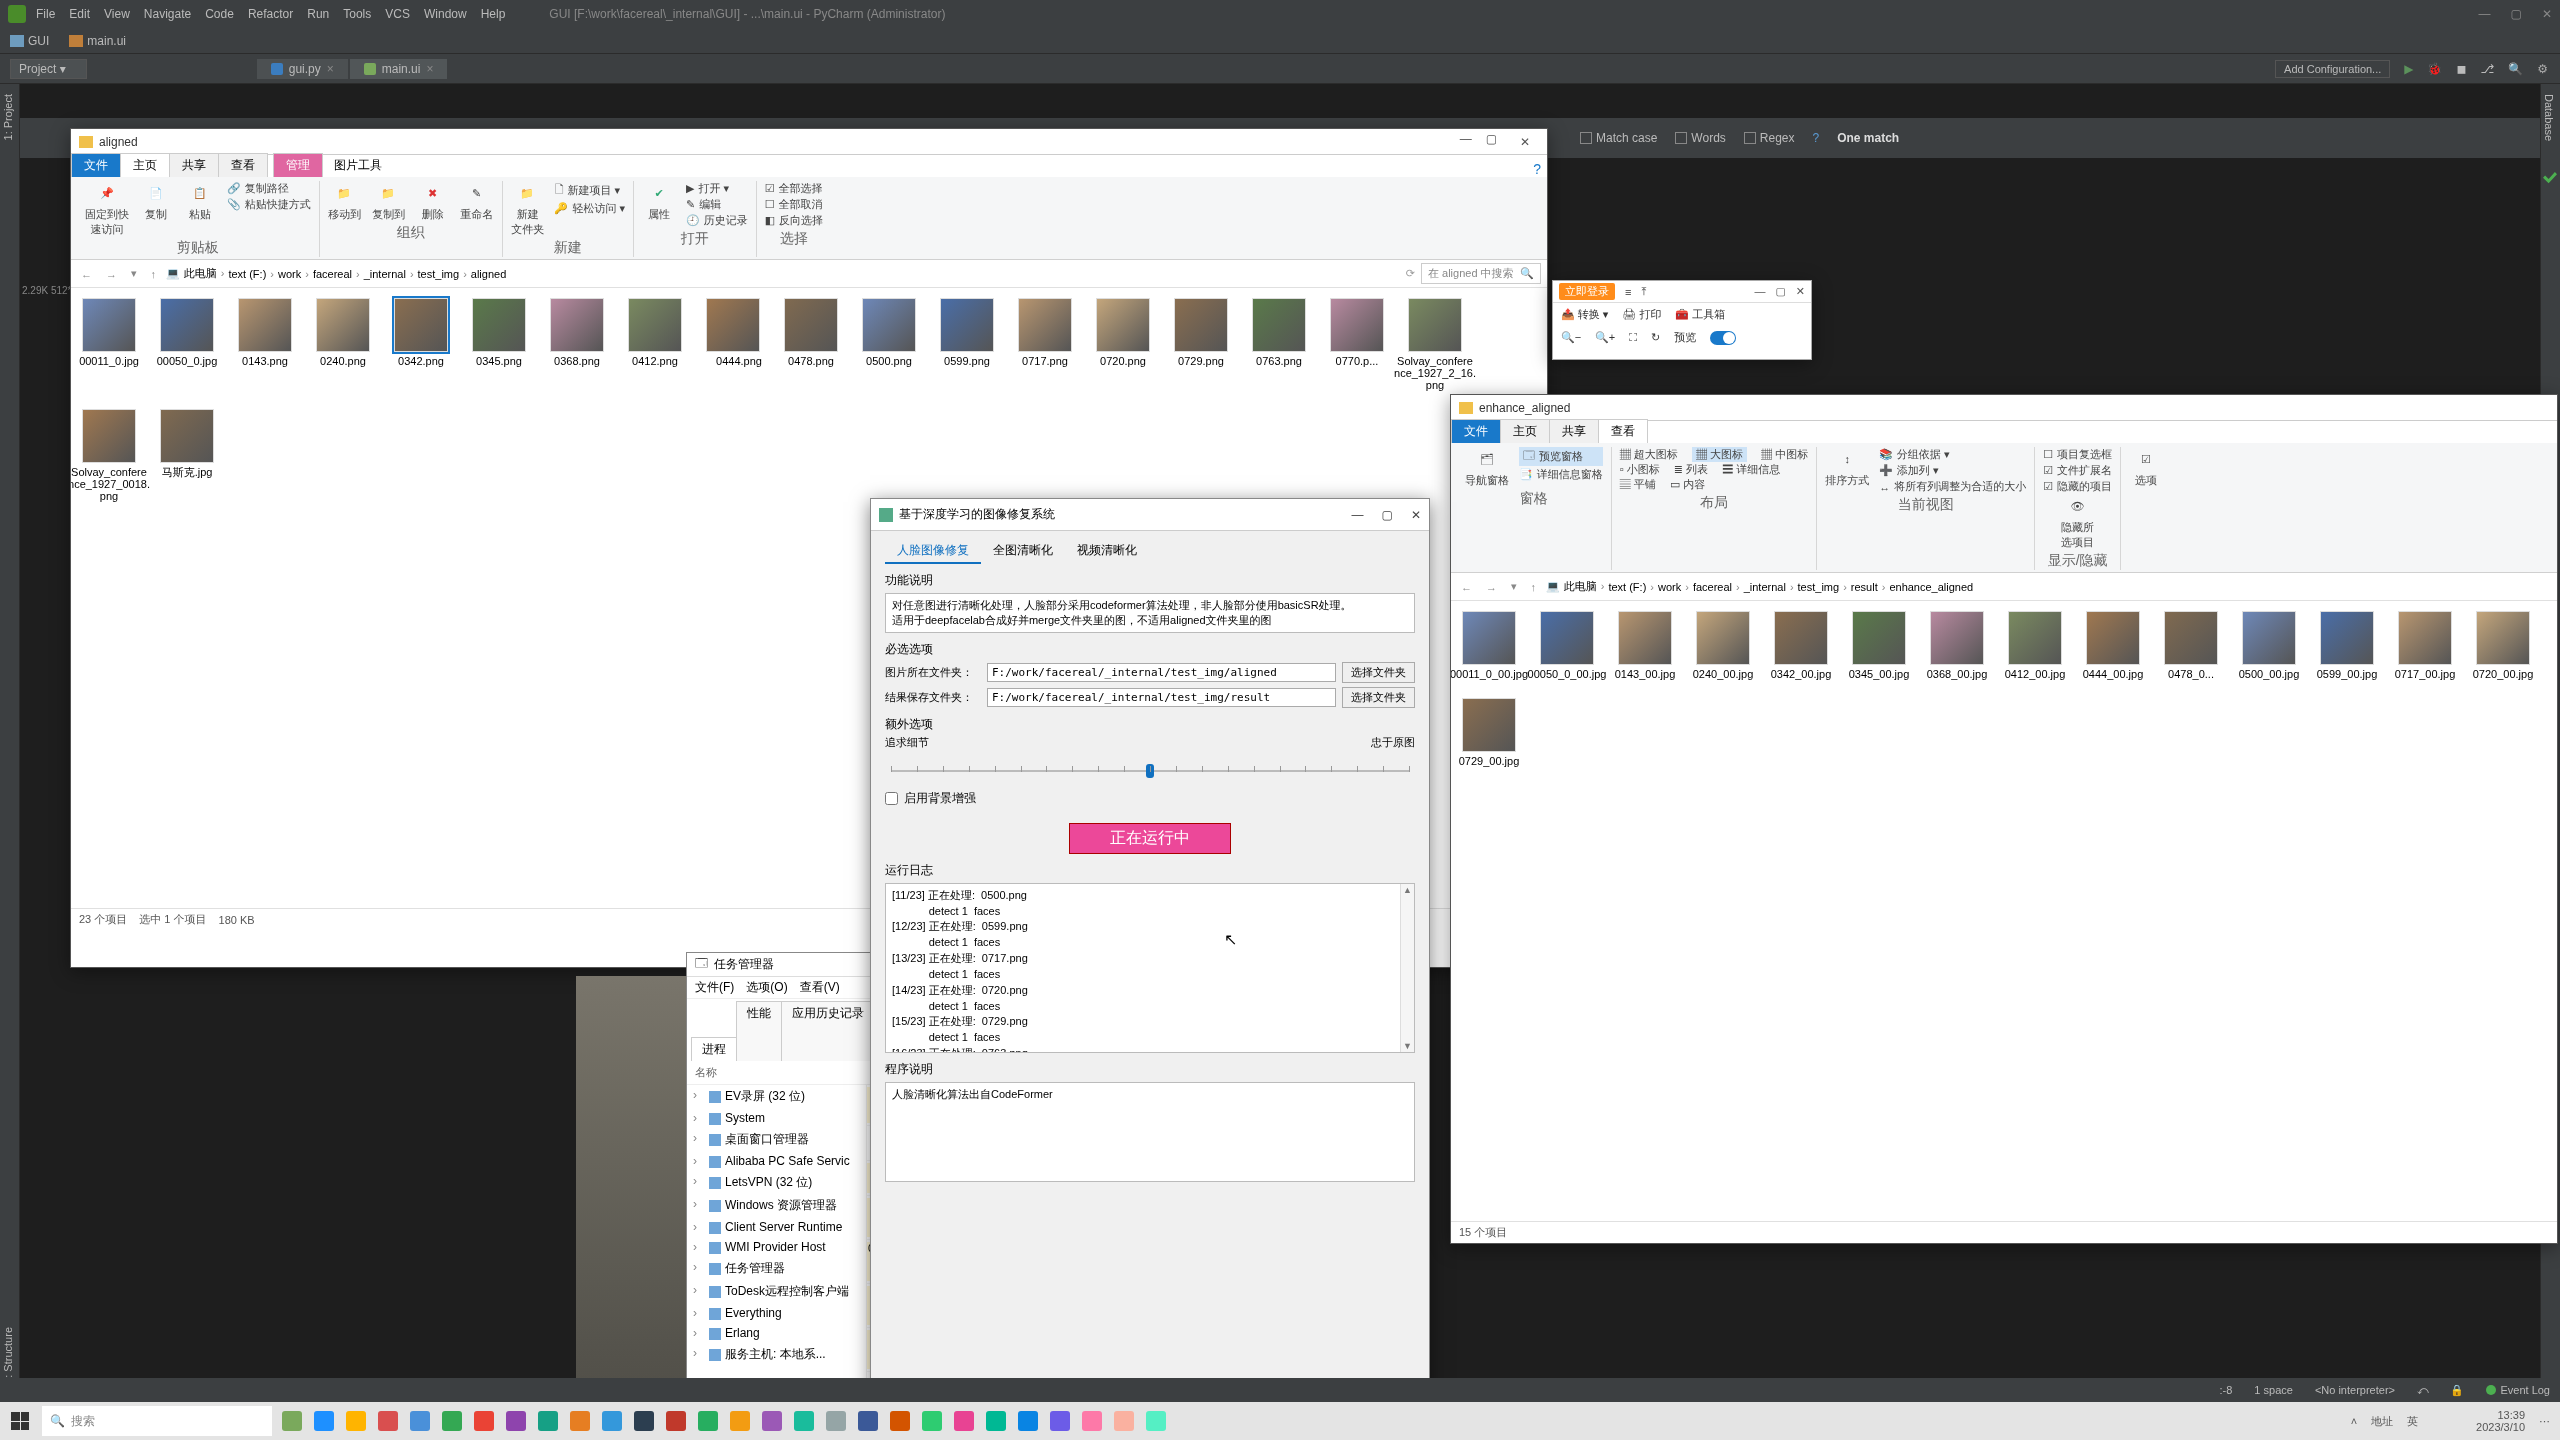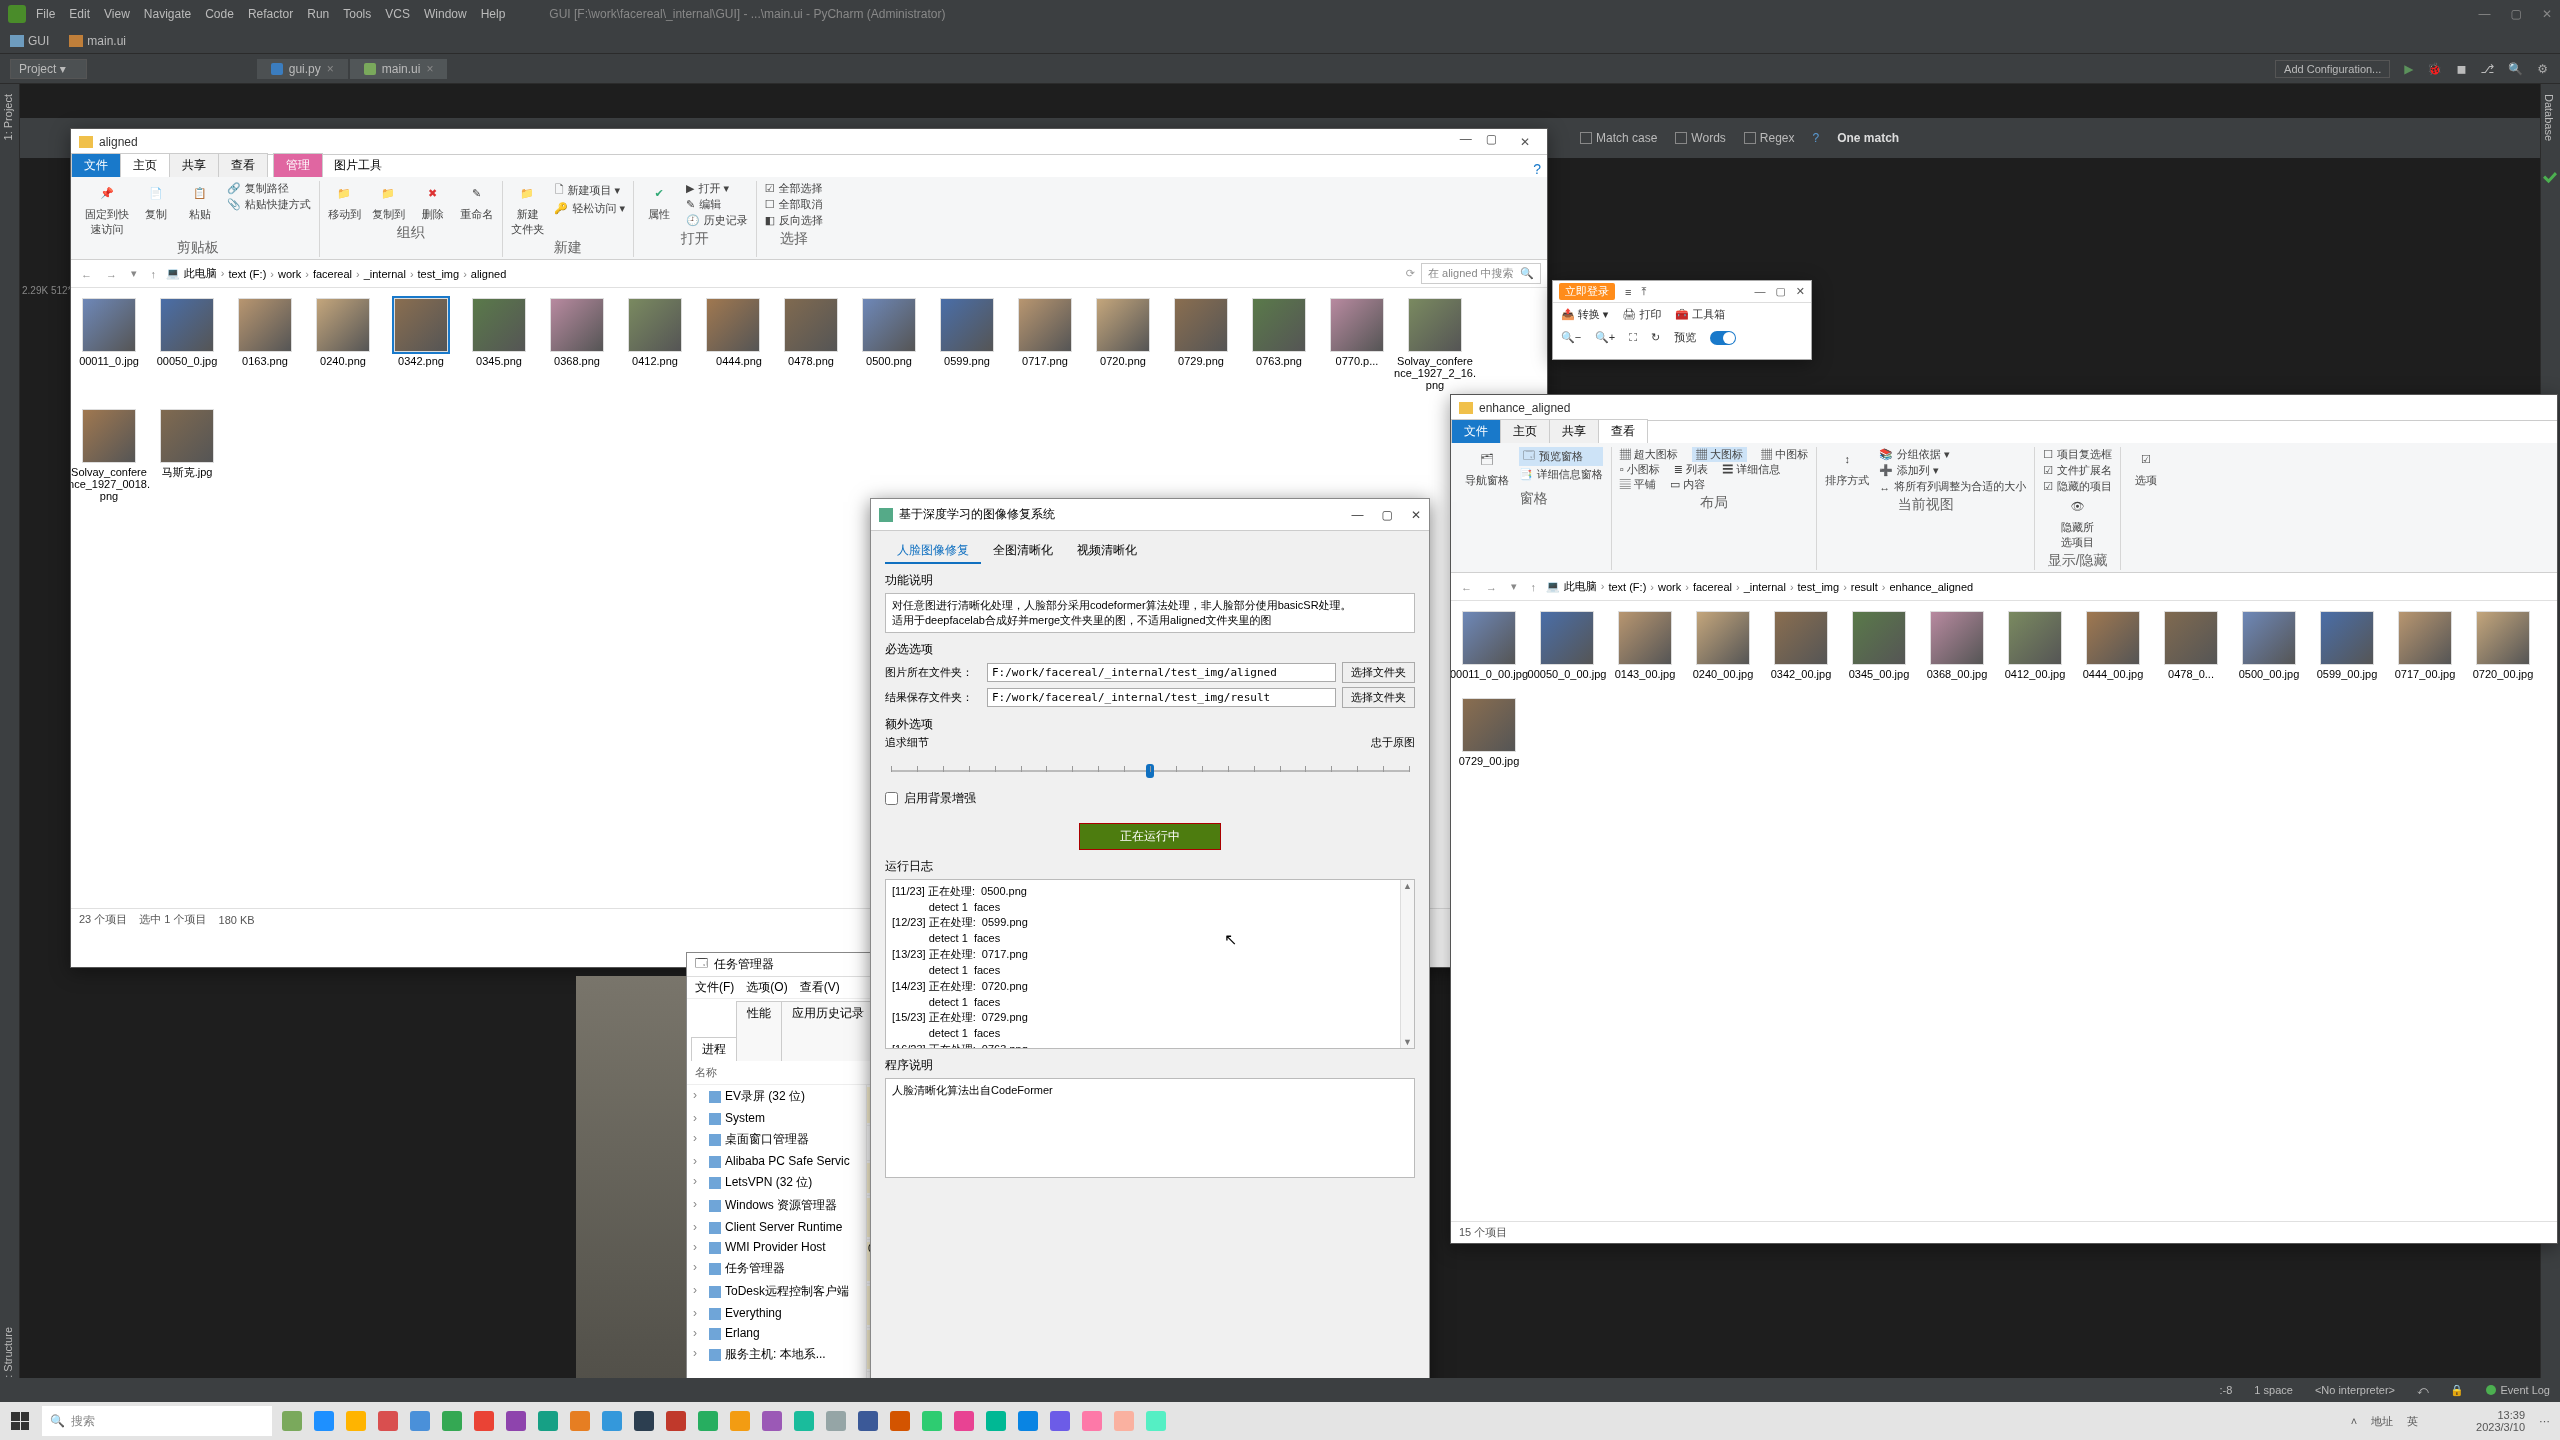--- a/index.html
+++ b/index.html
@@ -85,21 +85,21 @@
 .qtdlg .row { display:flex; align-items:center; gap:6px; margin:4px 0;}
 .qtdlg .row label { width:96px; font-size:11px;}
 .qtdlg .row input[type=text] { flex:1; border:1px solid #aaa; padding:2px 4px; font-size:11px; font-family:monospace;}
 .qtdlg .row button { border:1px solid #aaa; background:#efefef; padding:2px 8px; font-size:11px;}
 .qtdlg .slider { position:relative; height:28px; margin:2px 6px 4px;}
 .qtdlg .slider .track { position:absolute; top:14px; left:0; right:0; height:2px; background:#bbb;}
 .qtdlg .slider .tick { position:absolute; top:10px; width:1px; height:6px; background:#999;}
 .qtdlg .slider .knob { position:absolute; top:8px; width:8px; height:14px; border-radius:3px; background:#1070c0; left:50%; transform:translateX(-50%);}
 .qtdlg .sliderlabels{display:flex;justify-content:space-between;font-size:11px;margin:-2px 0 6px;}
 .qtdlg .chk { display:flex; align-items:center; gap:6px; font-size:12px; margin:6px 0;}
-.qtdlg .runbtn { display:block; margin:16px auto 8px; background:#4d7c0f; color:#fff; border:1px solid #a00; padding:4px 40px; font-size:12px;}
+.qtdlg .runbtn { display:block; margin:16px auto 8px; background:#ec4899; color:#fff; border:1px solid #a00; padding:4px 40px; font-size:16px;}
 .qtdlg .log { background:#fff; border:1px solid #bbb; height:170px; padding:4px 6px; font-size:11px; font-family:monospace; line-height:1.35; white-space:pre; overflow:hidden; position:relative;}
 .qtdlg .log .sb{position:absolute;right:0;top:0;width:14px;bottom:0;background:#f5f5f5;border-left:1px solid #ddd;display:flex;flex-direction:column;justify-content:space-between;align-items:center;font-size:9px;color:#777;}
 .qtdlg .note { background:#fff; border:1px solid #bbb; height:100px; padding:4px 6px; font-size:11px; margin-top:4px;}
 .cursor { position:absolute; left:1224px; top:930px; font-size:16px; color:#000; pointer-events:none; }
 
 
 .taskmgr { position:absolute; left:686px; top:952px; width:446px; height:486px; background:#fff; border:1px solid #888; color:#000; font-size:12px;}
 .taskmgr .tmtitle{height:24px;display:flex;align-items:center;padding:0 8px;border-bottom:1px solid #ddd;}
 .taskmgr .menus{display:flex;gap:12px;padding:2px 8px;font-size:12px;border-bottom:1px solid #eee;}
 .taskmgr .tmtabs{display:flex;padding:2px 4px 0;font-size:12px;}
@@ -373,21 +373,21 @@
       <div class="thumb">
         <div class="img" style="background: linear-gradient(135deg, rgb(110, 136, 184), rgb(85, 85, 85));"></div>
         <div class="fn" style="white-space: pre;">00011_0.jpg</div>
       </div>
       <div class="thumb">
         <div class="img" style="background: linear-gradient(135deg, rgb(74, 110, 168), rgb(85, 85, 85));"></div>
         <div class="fn" style="white-space: pre;">00050_0.jpg</div>
       </div>
       <div class="thumb">
         <div class="img" style="background: linear-gradient(135deg, rgb(184, 150, 112), rgb(85, 85, 85));"></div>
-        <div class="fn" style="white-space: pre;">0163.png</div>
+        <div class="fn" style="white-space: pre;">0143.png</div>
       </div>
       <div class="thumb">
         <div class="img" style="background: linear-gradient(135deg, rgb(196, 166, 124), rgb(85, 85, 85));"></div>
         <div class="fn" style="white-space: pre;">0240.png</div>
       </div>
       <div class="thumb">
         <div class="img sel" style="background: linear-gradient(135deg, rgb(138, 110, 80), rgb(85, 85, 85));"></div>
         <div class="fn" style="white-space: pre;">0342.png</div>
       </div>
       <div class="thumb">

